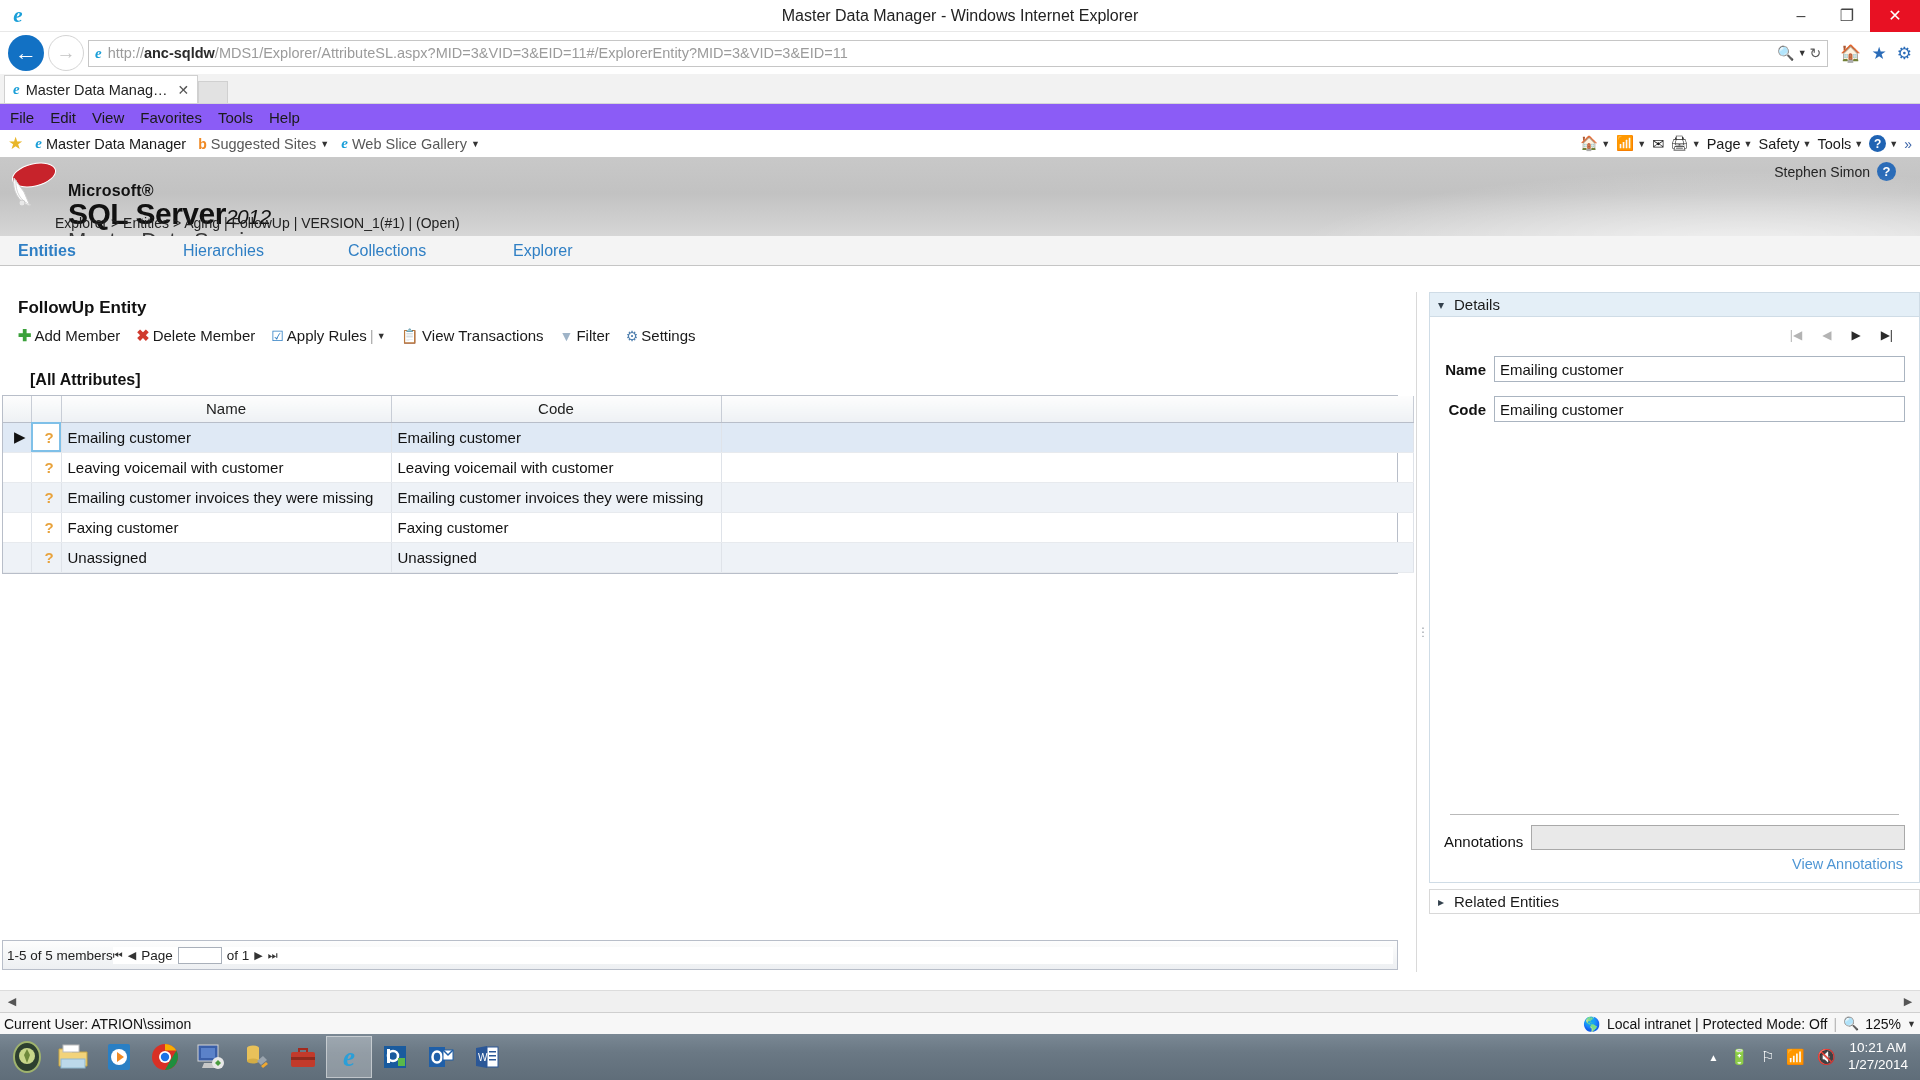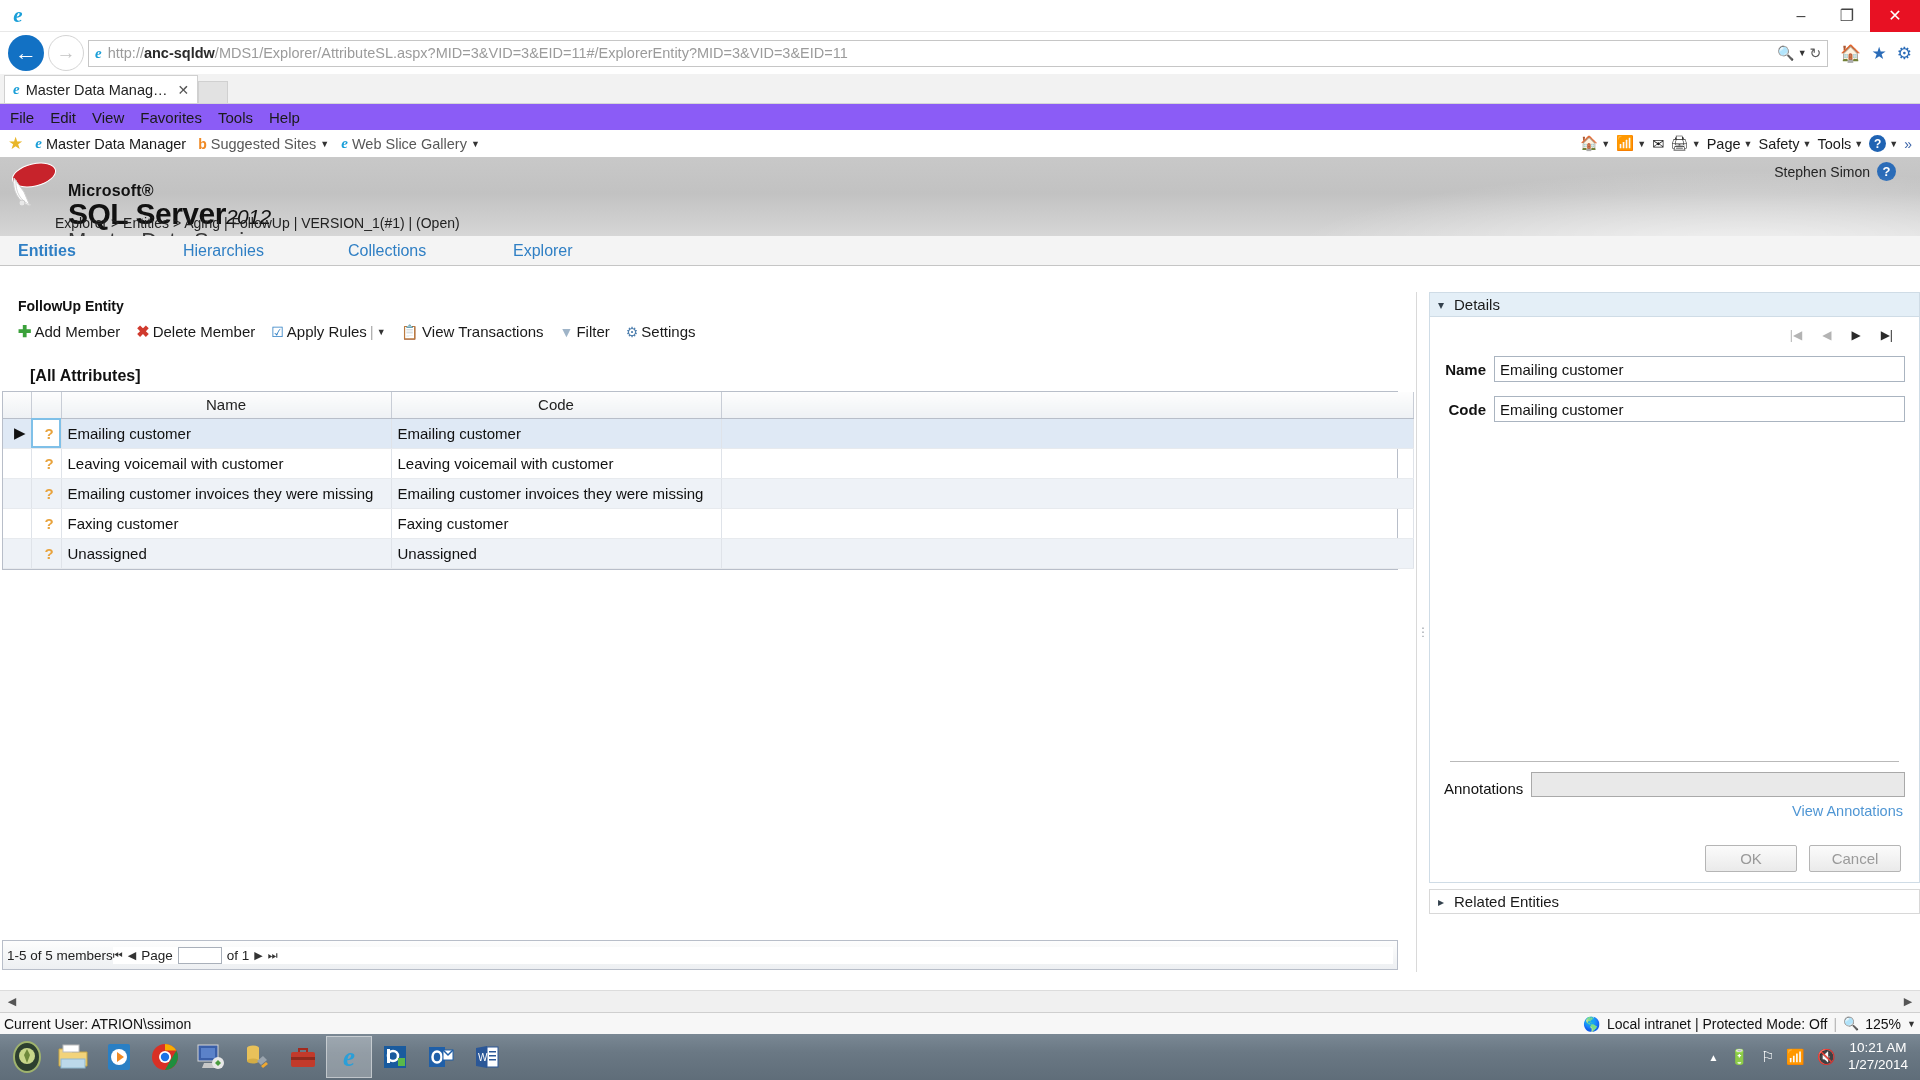--- a/index.html
+++ b/index.html
@@ -87,21 +87,21 @@
   .breadcrumb { position: absolute; left: 55px; bottom: 5px; font-size: 14px; color: #222; }
 
   
   .navtabs { height: 30px; background: #f4f4f4; border-bottom: 1px solid #c5c5c5; display: flex; align-items: center; padding-left: 18px; }
   .navtab { width: 165px; font-size: 16px; color: #2f7fc4; }
   .navtab.active { color: #2f7fc4; font-weight: bold; }
 
   
   .main { position: absolute; top: 292px; left: 0; right: 0; bottom: 108px; display: flex; background: #fff; }
   .left { width: 1417px; position: relative; border-right: 1px solid #d9d9d9; }
-  .entity-title { font-size: 14px; font-weight: bold; color: #111; padding: 6px 0 4px 18px; }
+  .entity-title { font-size: 17px; font-weight: bold; color: #111; padding: 6px 0 4px 18px; }
   .toolbar { display: flex; align-items: center; gap: 16px; padding: 4px 0 4px 18px; font-size: 15px; color: #1a1a1a; }
   .tbi { display: flex; align-items: center; gap: 3px; }
   .allattr { font-size: 16px; font-weight: bold; color: #111; padding: 22px 0 6px 30px; }
 
   
   .gridwrap { margin: 0 18px 0 2px; border: 1px solid #b8bec9; }
   table.grid { border-collapse: collapse; width: 1411px; table-layout: fixed; }
   table.grid th {
     background: linear-gradient(to bottom,#fdfdfd,#eef1f4);
     border-right: 1px solid #c8cdd6; border-bottom: 1px solid #b8bec9;
@@ -185,20 +185,21 @@
   .tbicon { width: 46px; height: 42px; display: flex; align-items: center; justify-content: center; }
   .tbicon.active { background: rgba(255,255,255,.28); border: 1px solid rgba(255,255,255,.45); }
   .tray { margin-left: auto; display: flex; align-items: center; gap: 12px; padding-right: 12px; color: #fff; }
   .clock { text-align: center; font-size: 13.5px; line-height: 1.25; color: #fff; }
 </style>
 </head>
 <body>
 
 <div class="titlebar">
   <div class="tb-ie-logo">e</div>
+  <div class="tb-title">Master Data Manager - Windows Internet Explorer</div>
   <div class="tb-btns">
     <div class="tb-btn">–</div>
     <div class="tb-btn">❐</div>
     <div class="tb-btn close">✕</div>
   </div>
 </div>
 
 <div class="addrbar">
   <div class="navbtn back">←</div>
   <div class="navbtn fwd">→</div>
@@ -442,24 +443,20 @@
       <div style="flex:1"></div>
 
       <div class="hr"></div>
 
       <div class="ann-row">
         <label>Annotations</label>
         <span class="ann-box"></span>
       </div>
       <div class="viewann">View Annotations</div>
 
-      <div class="btnrow">
-        <div class="btn">OK</div>
-        <div class="btn">Cancel</div>
-      </div>
     </div>
 
     <div class="panel-head related">
       <span class="chev">▸</span>
       <span>Related Entities</span>
     </div>
   </div>
 </div>
 
 <div class="hscroll">

